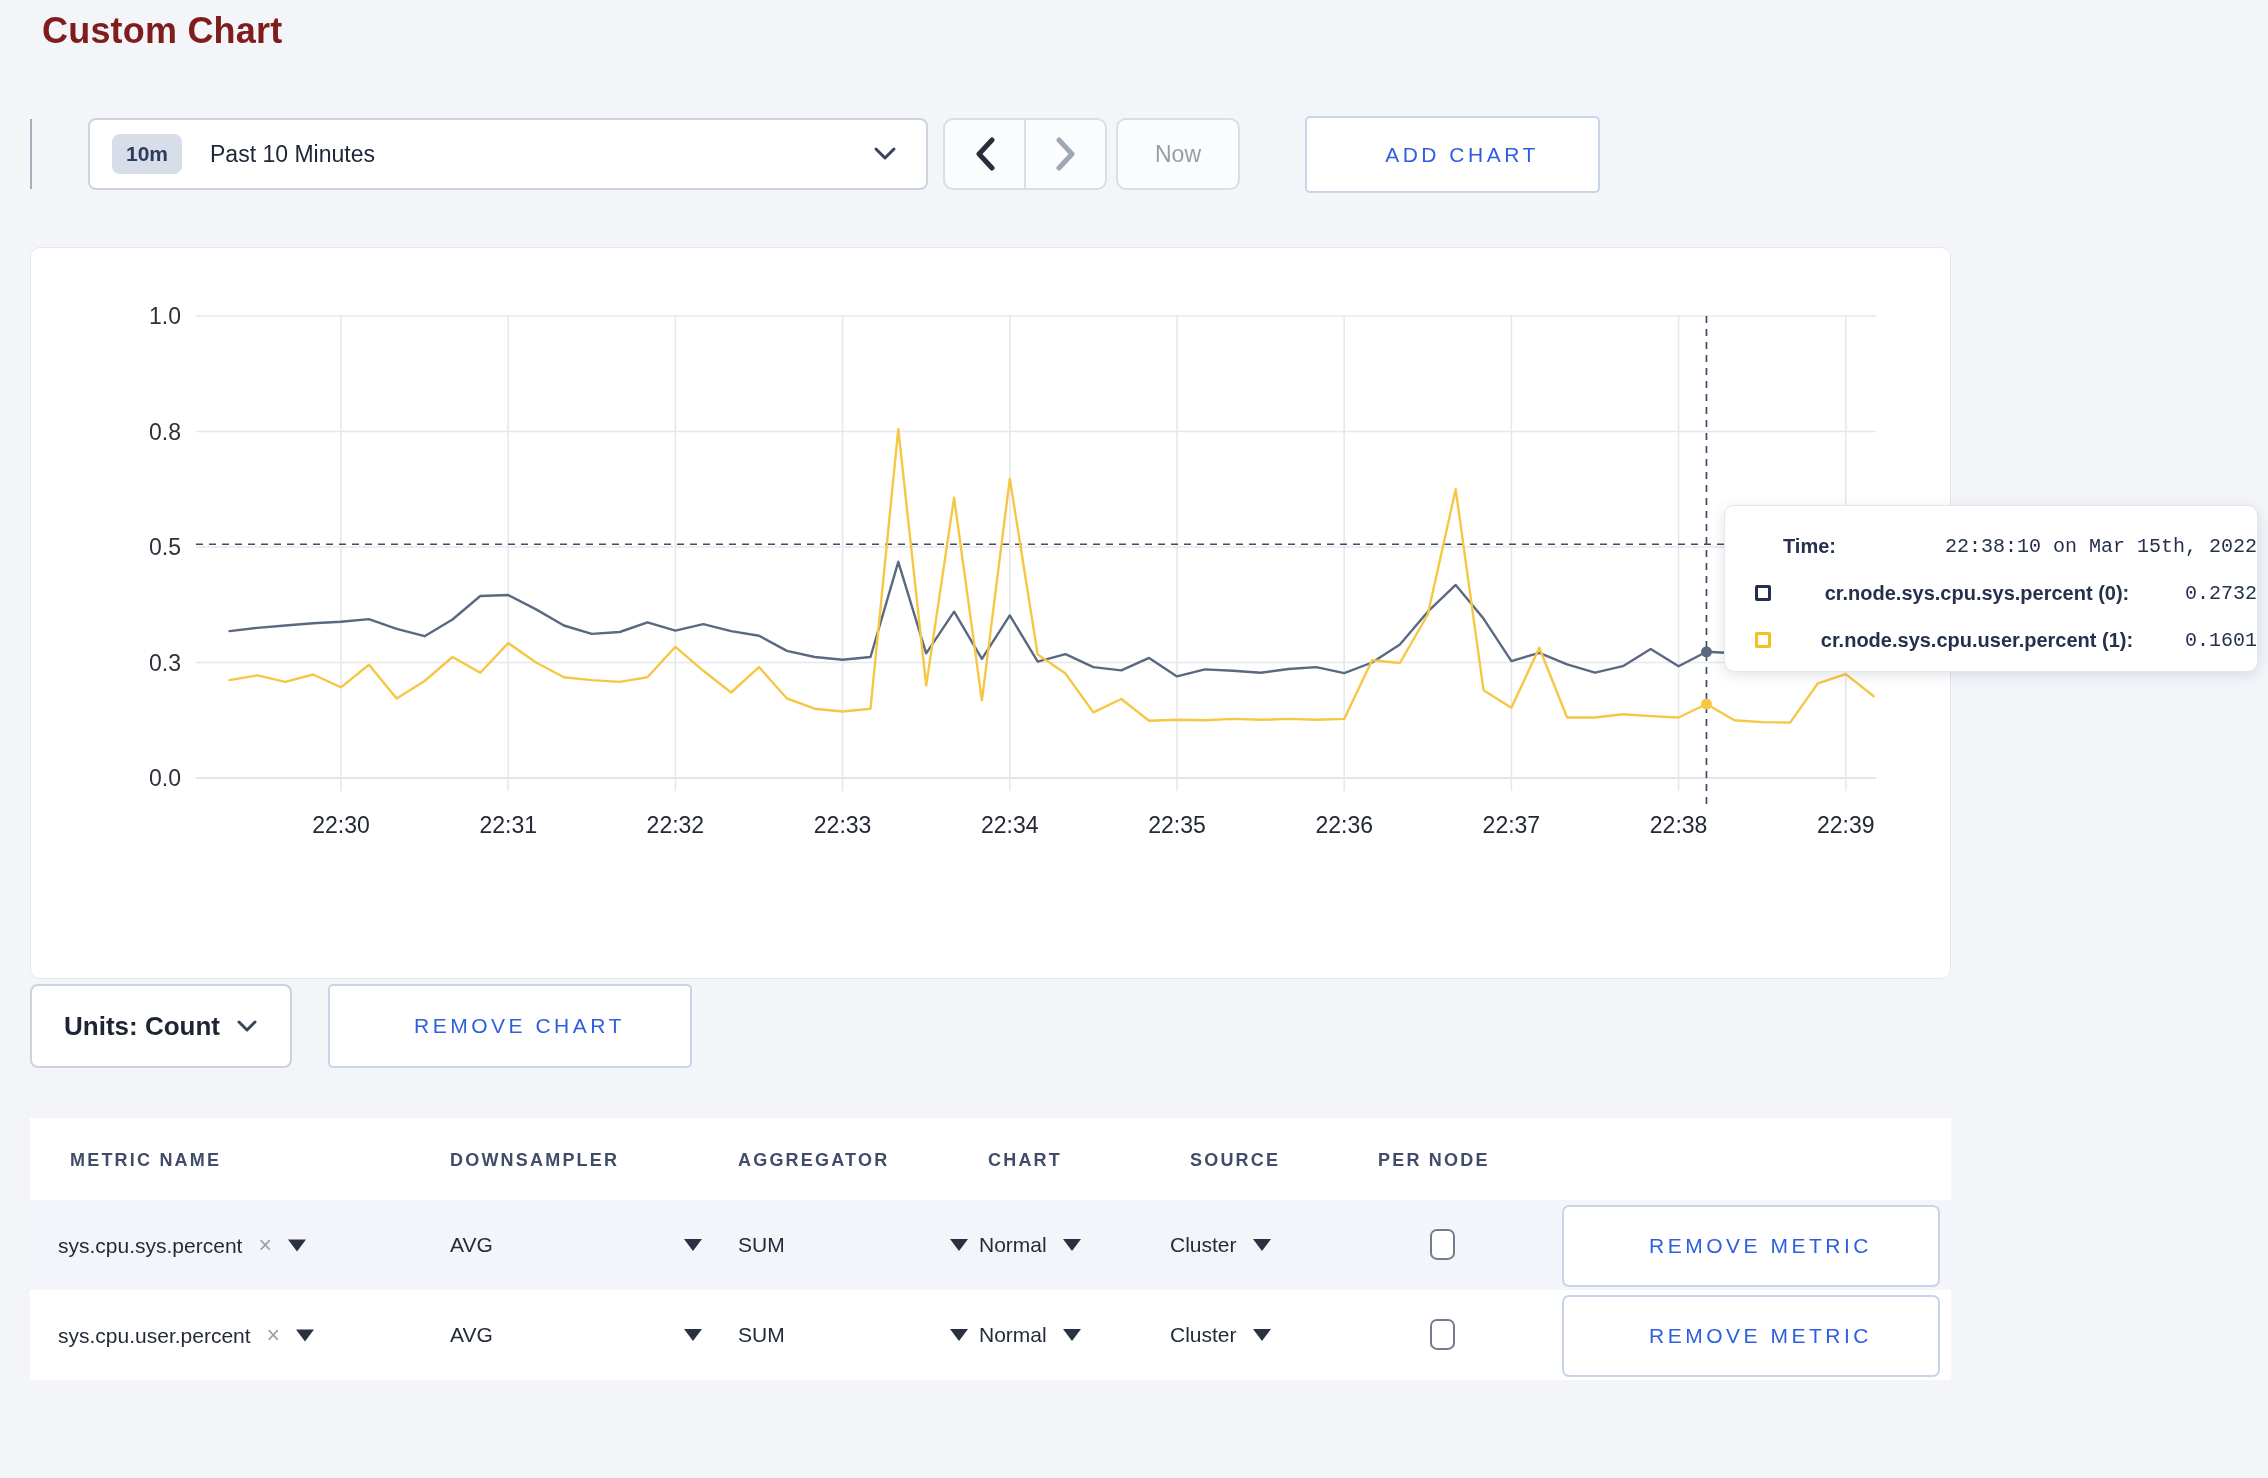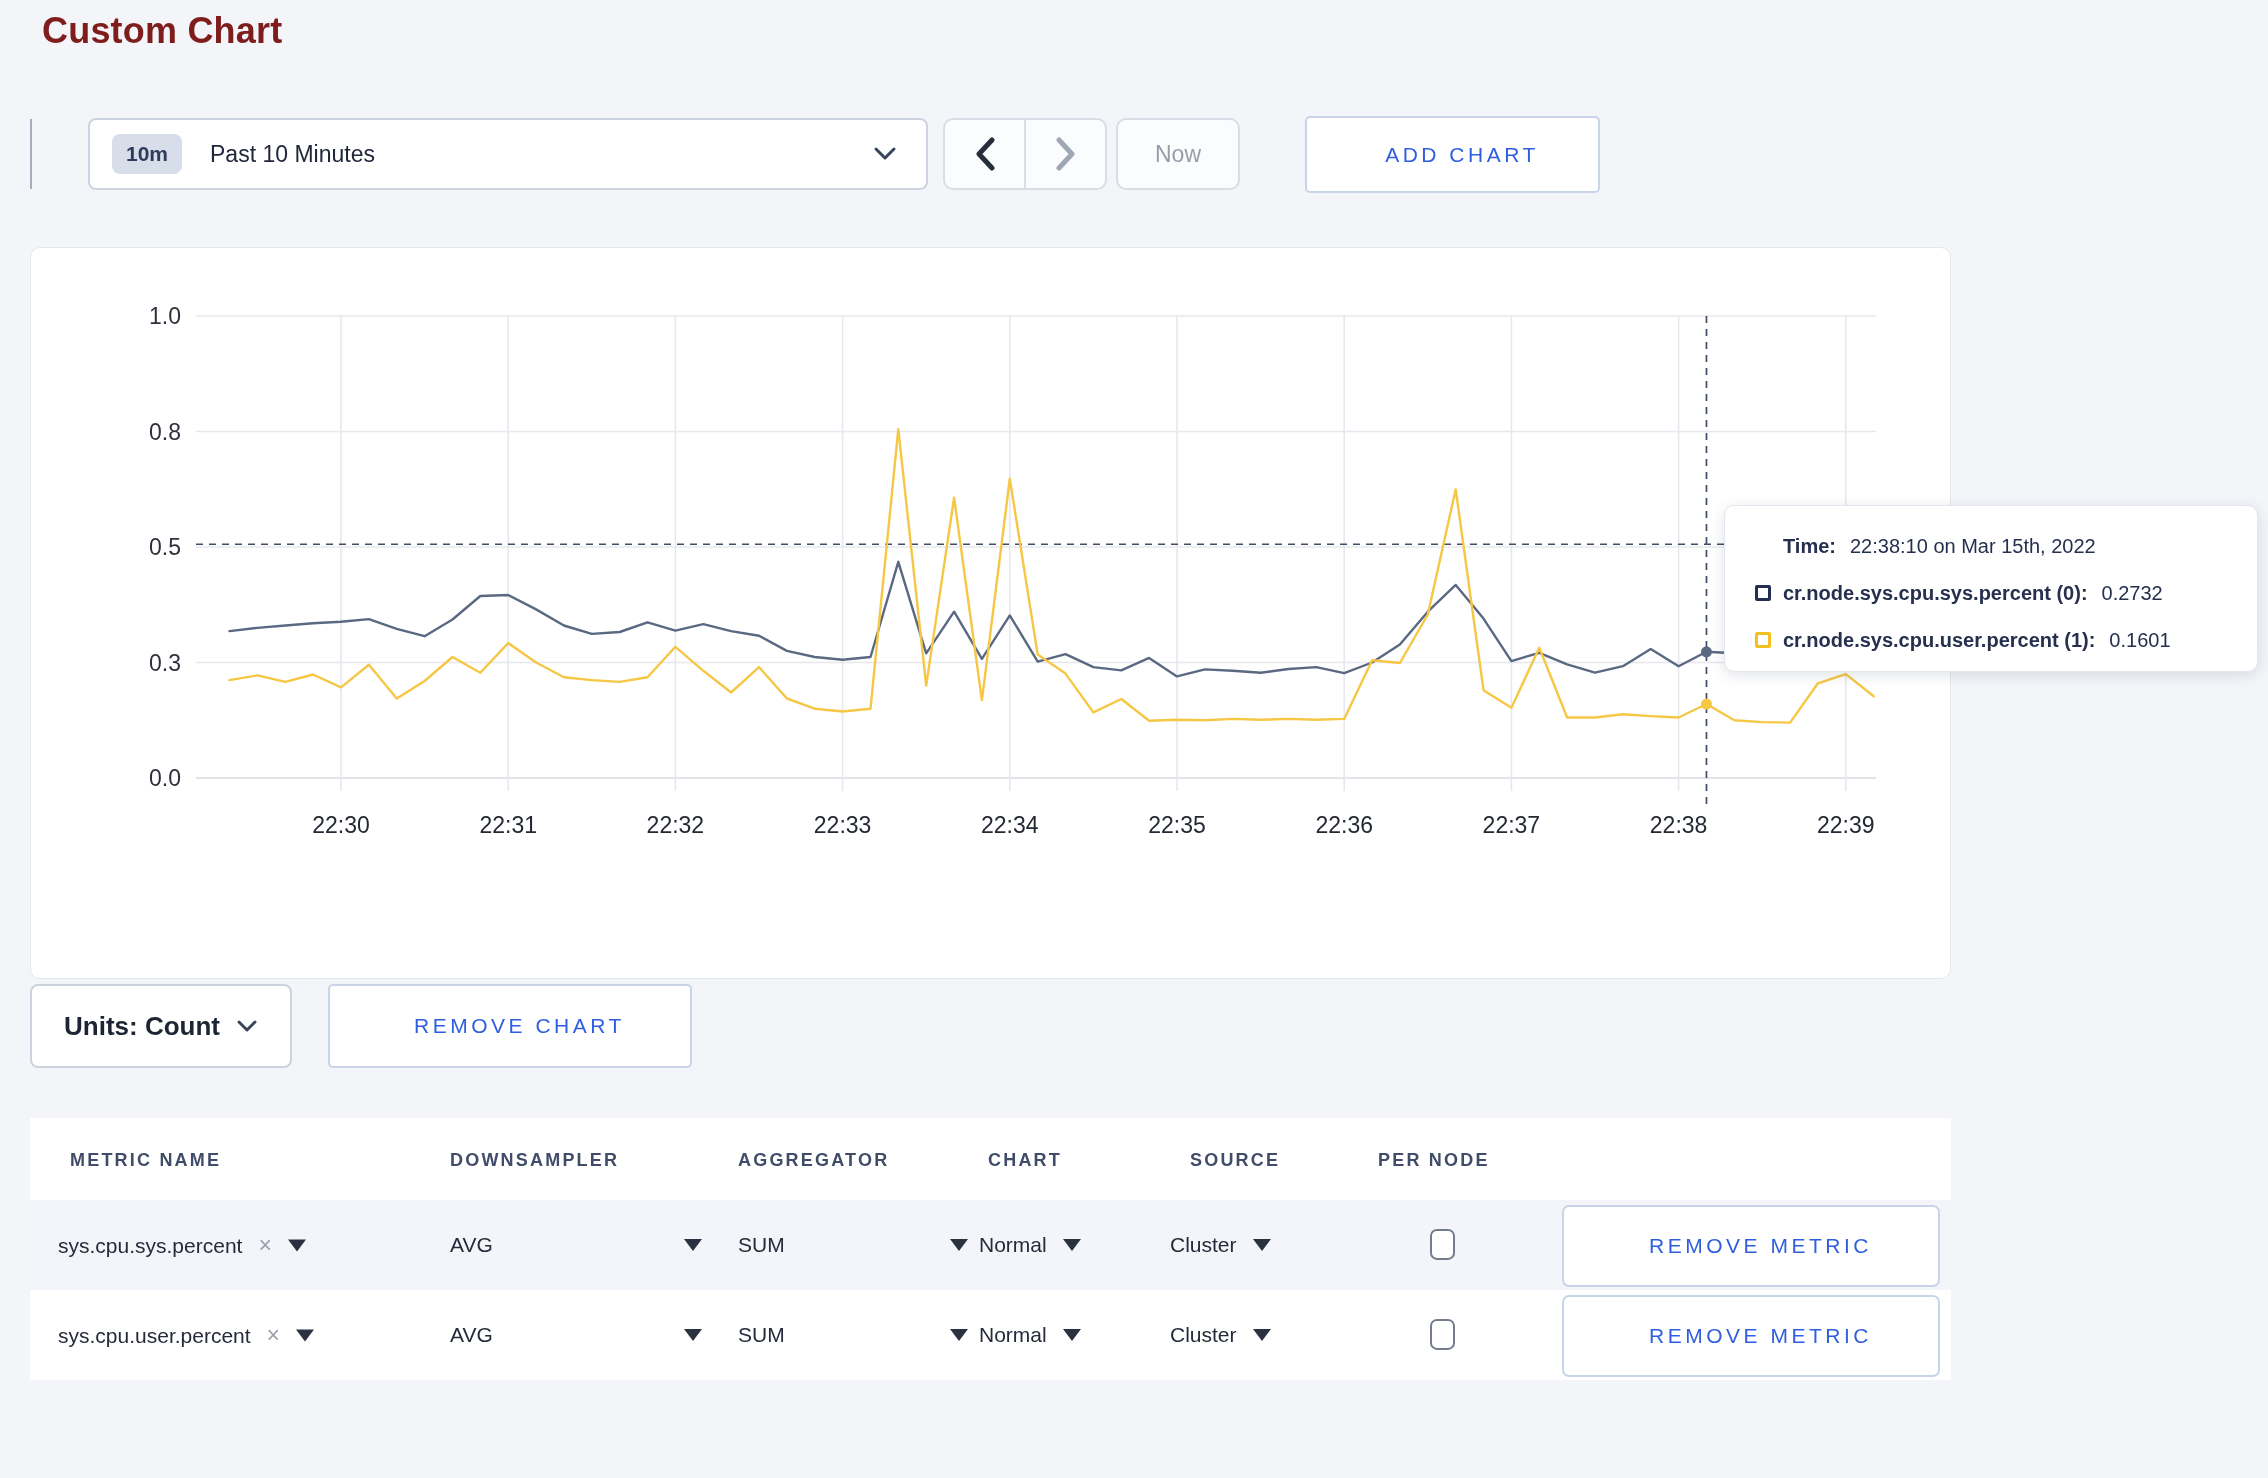--- a/index.html
+++ b/index.html
@@ -30,24 +30,24 @@
   .add-chart-btn { position:absolute; left:1305px; top:116px; width:295px; height:77px; }
 
   
   .chart-card { position:absolute; left:30px; top:247px; width:1921px; height:732px; background:#fff;
     border:1px solid #e4e7ee; border-radius:10px; }
   .chart-card svg { display:block; }
 
   .chart-tooltip { position:absolute; left:1724px; top:505px; width:534px; height:167px; background:#fff;
     border:1px solid #e3e6ee; border-radius:10px; box-shadow:0 3px 14px rgba(44,56,88,.14);
     padding:25px 0 0 30px; z-index:5; }
-  .tt-row { display:flex; align-items:center; height:30px; margin-bottom:17px; font-size:20px; color:#25304e; }
+  .tt-row { display:flex; align-items:center; height:30px; margin-bottom:17px; font-size:20px; color:#25304e;justify-content:space-between; }
   .tt-time { margin-left:28px; }
   .tt-label { font-weight:700; }
-  .tt-val { margin-left:14px; }
+  .tt-val { margin-left:14px;font-family:Liberation Mono, monospace; }
   .tt-swatch { width:16px; height:16px; border:3px solid #000; border-radius:2px; background:#fff; margin-right:12px; flex:none; }
 
   
   .units-btn { position:absolute; left:30px; top:984px; width:262px; height:84px; background:#fff;
     border:2px solid #ccd2de; border-radius:8px; display:flex; align-items:center; justify-content:center; gap:16px; cursor:pointer; }
   .units-btn span { font-size:26px; font-weight:700; color:#1d2433; }
   .remove-chart-btn { position:absolute; left:328px; top:984px; width:364px; height:84px; }
 
   
   .table-card { position:absolute; left:30px; top:1118px; width:1921px; height:262px; background:#fff; }

